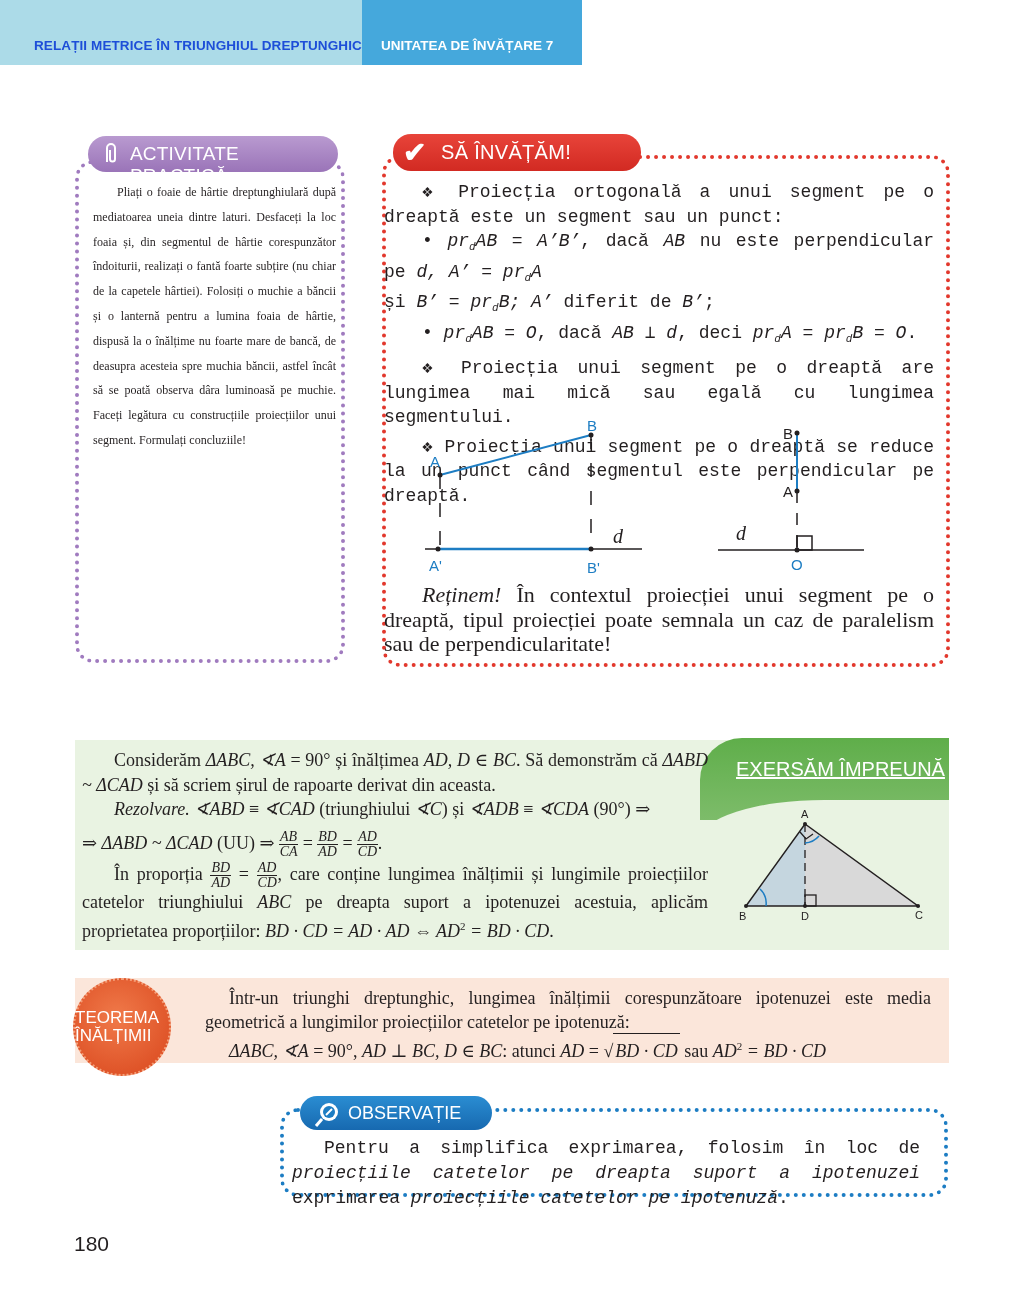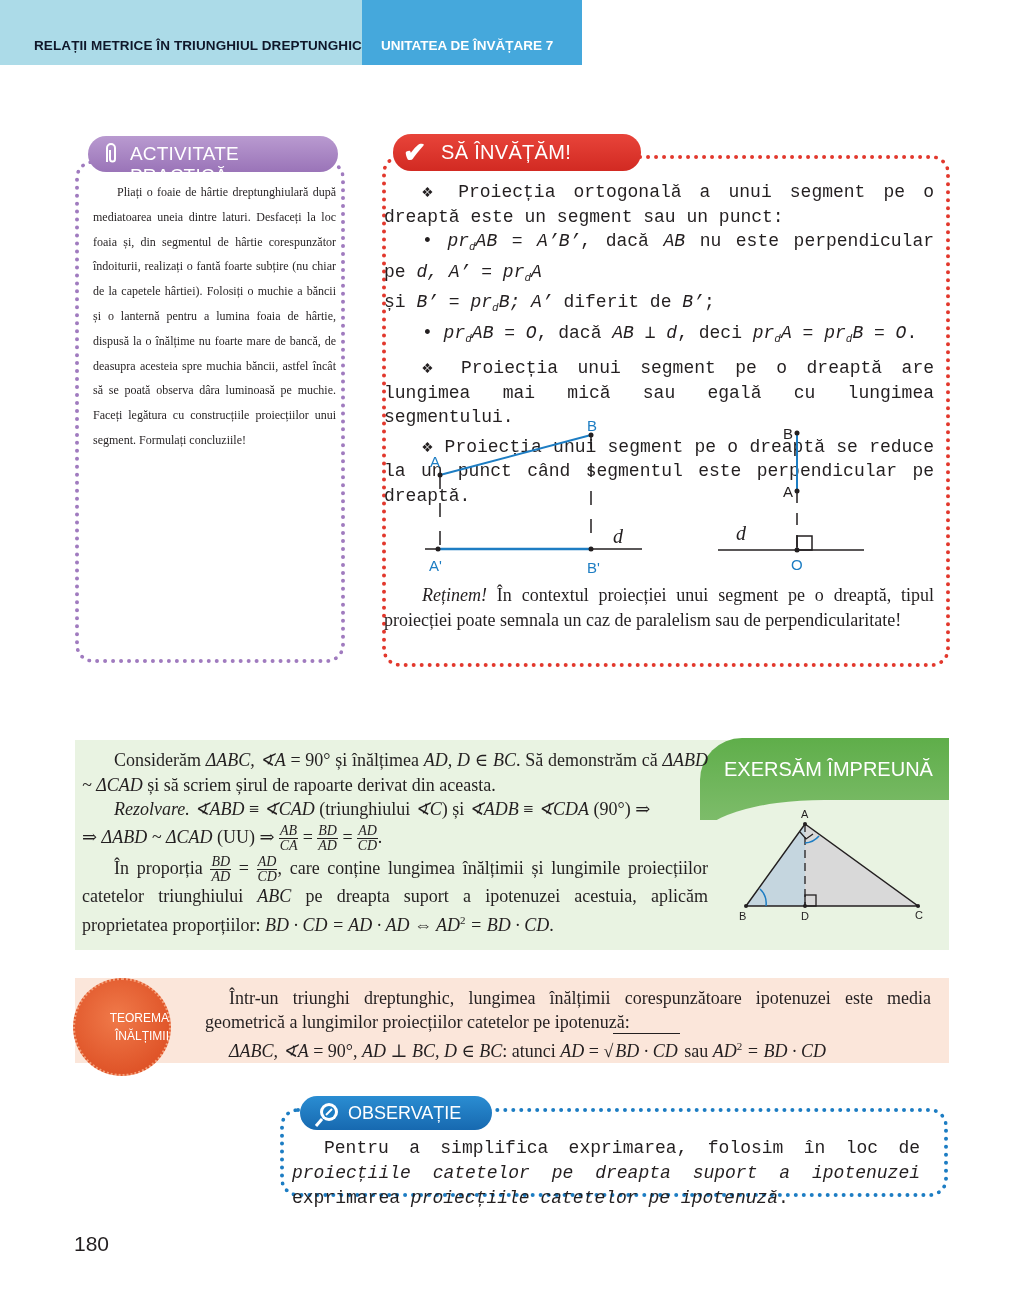--- a/index.html
+++ b/index.html
@@ -8,21 +8,21 @@
     background: #ffffff;
     font-family: "Liberation Serif", "DejaVu Serif", serif;
     color: #231f20;
   }
   .abs { position: absolute; }
   
   .hdr-left {
     left: 0; top: 0; width: 362px; height: 65px; background: #acdbe8;
     box-sizing: border-box; padding: 38px 0 0 34px;
     font-family: "Liberation Sans", sans-serif; font-weight: bold; font-size: 13.5px;
-    color: #0f172a; letter-spacing: 0.1px;
+    color: #1d4ed8; letter-spacing: 0.1px;
   }
   .hdr-right {
     left: 362px; top: 0; width: 220px; height: 65px; background: #45a8dc;
     box-sizing: border-box; padding: 38px 0 10px 19px;
     font-family: "Liberation Sans", sans-serif; font-weight: bold; font-size: 13.5px;
     color: #ffffff;
   }
   
   .act-box {
     left: 75px; top: 160px; width: 270px; height: 503px;
@@ -53,40 +53,40 @@
   .inv-pill .icon { position: absolute; left: 10px; top: 2px; font-size: 28px; font-weight: bold; }
   .inv-text {
     left: 384px; top: 180px; width: 550px;
     font-size: 18px; line-height: 24.5px; text-align: justify;
   }
   .inv-text p { margin: 0; font-family: Liberation Mono, monospace; }
   .indent { text-indent: 38px; }
   .gap { margin-top: 5px !important; }
   .retinem {
     left: 384px; top: 583px; width: 550px;
-    font-size: 18px; line-height: 24.5px; text-align: justify; text-indent: 38px;
+    font-size: 22px; line-height: 24.5px; text-align: justify; text-indent: 38px;
   }
   i, .it { font-style: italic; }
   sub { font-size: 11px; vertical-align: -4px; }
   sup { font-size: 11px; }
   
   .sec-title {
     left: 76px; top: 698px; font-family: "Liberation Sans", sans-serif;
     font-weight: bold; font-size: 21px; color: #1a4a8a; margin-top: 43px;
   }
   
   .ex-bg {
     left: 75px; top: 740px; width: 874px; height: 210px; background: #e9f3e2;
   }
   .ex-badge {
     left: 700px; top: 738px; width: 249px; height: 82px;
     background: linear-gradient(#5fae4a, #7dbc6a);
     border-radius: 42px 0 0 0;
     color: #fff; font-family: "Liberation Sans", sans-serif; font-size: 20px;
-    box-sizing: border-box; padding: 20px 0 0 24px;
+    box-sizing: border-box; padding: 20px 0 0 36px; text-decoration: underline;
   }
   .ex-curve {
     left: 700px; top: 800px; width: 249px; height: 40px; background: #e9f3e2;
     border-radius: 50% 0 0 0 / 100% 0 0 0;
   }
   .ex-text {
     left: 82px; top: 748px; width: 626px;
     font-size: 18px; line-height: 24.5px; text-align: justify;
   }
   .ex-text p { margin: 0; }
@@ -94,22 +94,22 @@
   .frac span { display: block; }
   .frac .num { border-bottom: 1px solid #231f20; padding: 0 1px; }
   
   .teo-bg {
     left: 75px; top: 978px; width: 874px; height: 85px; background: #fbe6da;
   }
   .teo-circle {
     left: 73px; top: 978px; width: 98px; height: 98px; border-radius: 50%;
     background: radial-gradient(circle at 45% 40%, #f07a4a, #d9461c);
     border: 2px dotted #f4a07a; box-sizing: border-box;
-    color: #fff; font-family: "Liberation Sans", sans-serif; font-size: 12px;
-    text-align: right; padding-top: 29px; line-height: 18px;
+    color: #fff; font-family: "Liberation Sans", sans-serif; font-size: 17px;
+    text-align: left; padding-top: 29px; line-height: 18px;
   }
   .teo-text {
     left: 205px; top: 986px; width: 726px;
     font-size: 18px; line-height: 24px;
   }
   .teo-text p { margin: 0; }
   .sqrt { border-top: 1px solid #231f20; font-style: italic; padding: 7px 2px; margin-top: 33px; }
   
   .obs-box {
     left: 280px; top: 1108px; width: 668px; height: 89px;
@@ -196,21 +196,21 @@
 
 <div class="abs sec-title">Teorema înălțimii, teorema catetei</div>
 
 <div class="abs ex-bg"></div>
 <div class="abs ex-badge">EXERSĂM ÎMPREUNĂ</div>
 <div class="abs ex-curve"></div>
 
 <div class="abs ex-text">
   <p style="text-indent:32px;"><span>Considerăm </span><i>ΔABC, ∢A</i><span> = 90° și înălțimea </span><i>AD, D</i><span> ∈ </span><i>BC</i><span>. Să demonstrăm că </span><i>ΔABD ~ ΔCAD</i><span> și să scriem șirul de rapoarte derivat din aceasta.</span></p>
   <p style="text-indent:32px;"><i>Rezolvare. ∢ABD</i><span> ≡ </span><i>∢CAD</i><span> (triunghiului </span><i>∢C</i><span>) și </span><i>∢ADB</i><span> ≡ </span><i>∢CDA</i><span> (90°) ⇒</span></p>
-  <p style="margin-top:2px;"><span>⇒ </span><i>ΔABD ~ ΔCAD</i><span> (UU) ⇒ </span><span class="frac"><span class="num">AB</span><span>CA</span></span><span> = </span><span class="frac"><span class="num">BD</span><span>AD</span></span><span> = </span><span class="frac"><span class="num">AD</span><span>CD</span></span><span>.</span></p>
+  <p style="margin-top:8px;"><span>⇒ </span><i>ΔABD ~ ΔCAD</i><span> (UU) ⇒ </span><span class="frac"><span class="num">AB</span><span>CA</span></span><span> = </span><span class="frac"><span class="num">BD</span><span>AD</span></span><span> = </span><span class="frac"><span class="num">AD</span><span>CD</span></span><span>.</span></p>
   <p style="text-indent:32px; margin-top:2px;"><span>În proporția </span><span class="frac" style="text-indent:0;"><span class="num">BD</span><span>AD</span></span><span> = </span><span class="frac" style="text-indent:0;"><span class="num">AD</span><span>CD</span></span><span>, care conține lungimea înălțimii și lungimile proiecțiilor catetelor triunghiului </span><i>ABC</i><span> pe dreapta suport a ipotenuzei acestuia, aplicăm proprietatea proporțiilor: </span><i>BD · CD = AD · AD ⇔ AD</i><sup>2</sup><i> = BD · CD</i><span>.</span></p>
 </div>
 
 <svg class="abs" style="left:735px; top:805px;" width="200" height="120">
   <polygon points="11,101 70,19 70,101" fill="#c5d6df"></polygon>
   <polygon points="70,19 70,101 183,101" fill="#d9d9d9"></polygon>
   <polyline points="11,101 70,19 183,101 11,101" fill="none" stroke="#231f20" stroke-width="1.5"></polyline>
   <line x1="70" y1="19" x2="70" y2="101" stroke="#231f20" stroke-width="1.3" stroke-dasharray="8,5"></line>
   <rect x="70" y="90" width="11" height="11" fill="none" stroke="#231f20" stroke-width="1.3"></rect>
   <polyline points="65,27 71,34 78,29" fill="none" stroke="#231f20" stroke-width="1.3"></polyline>

